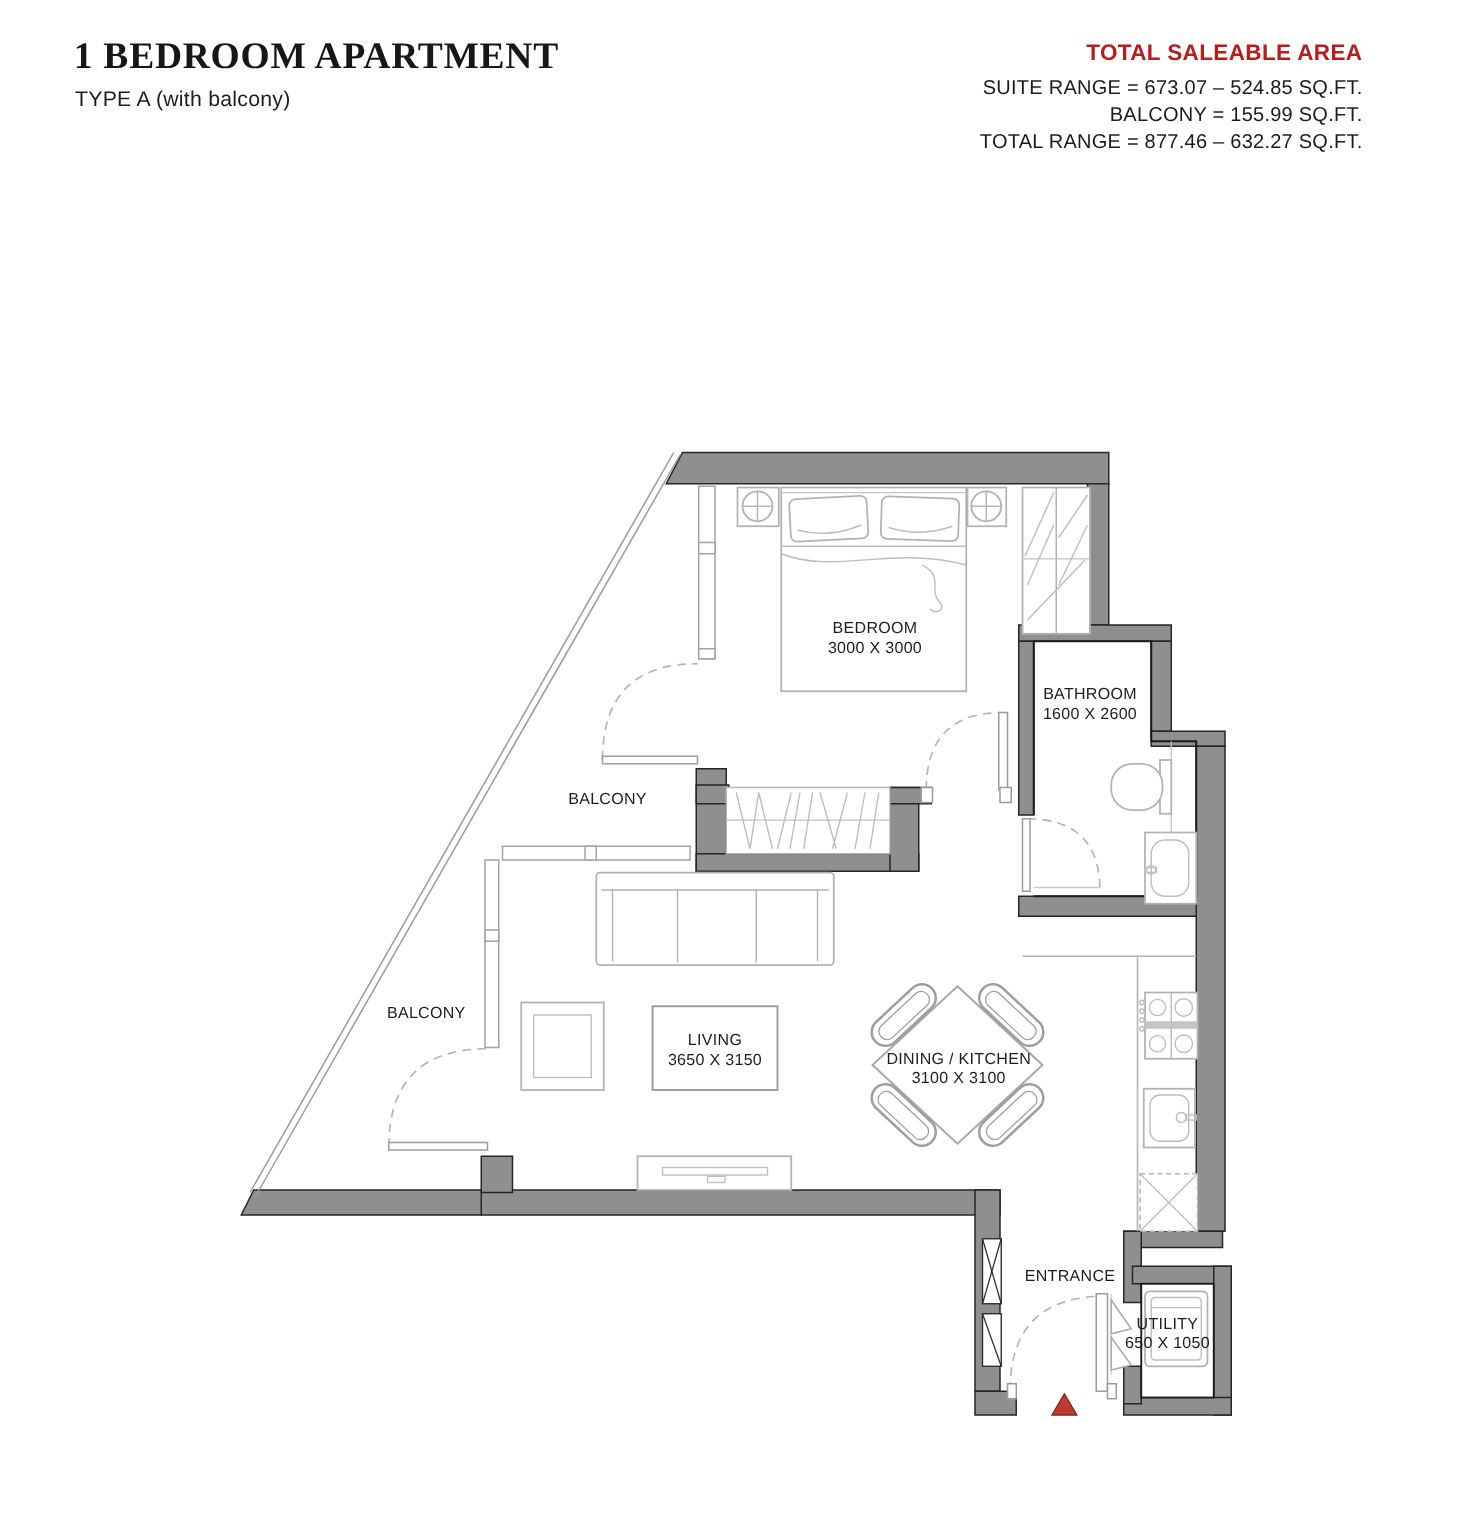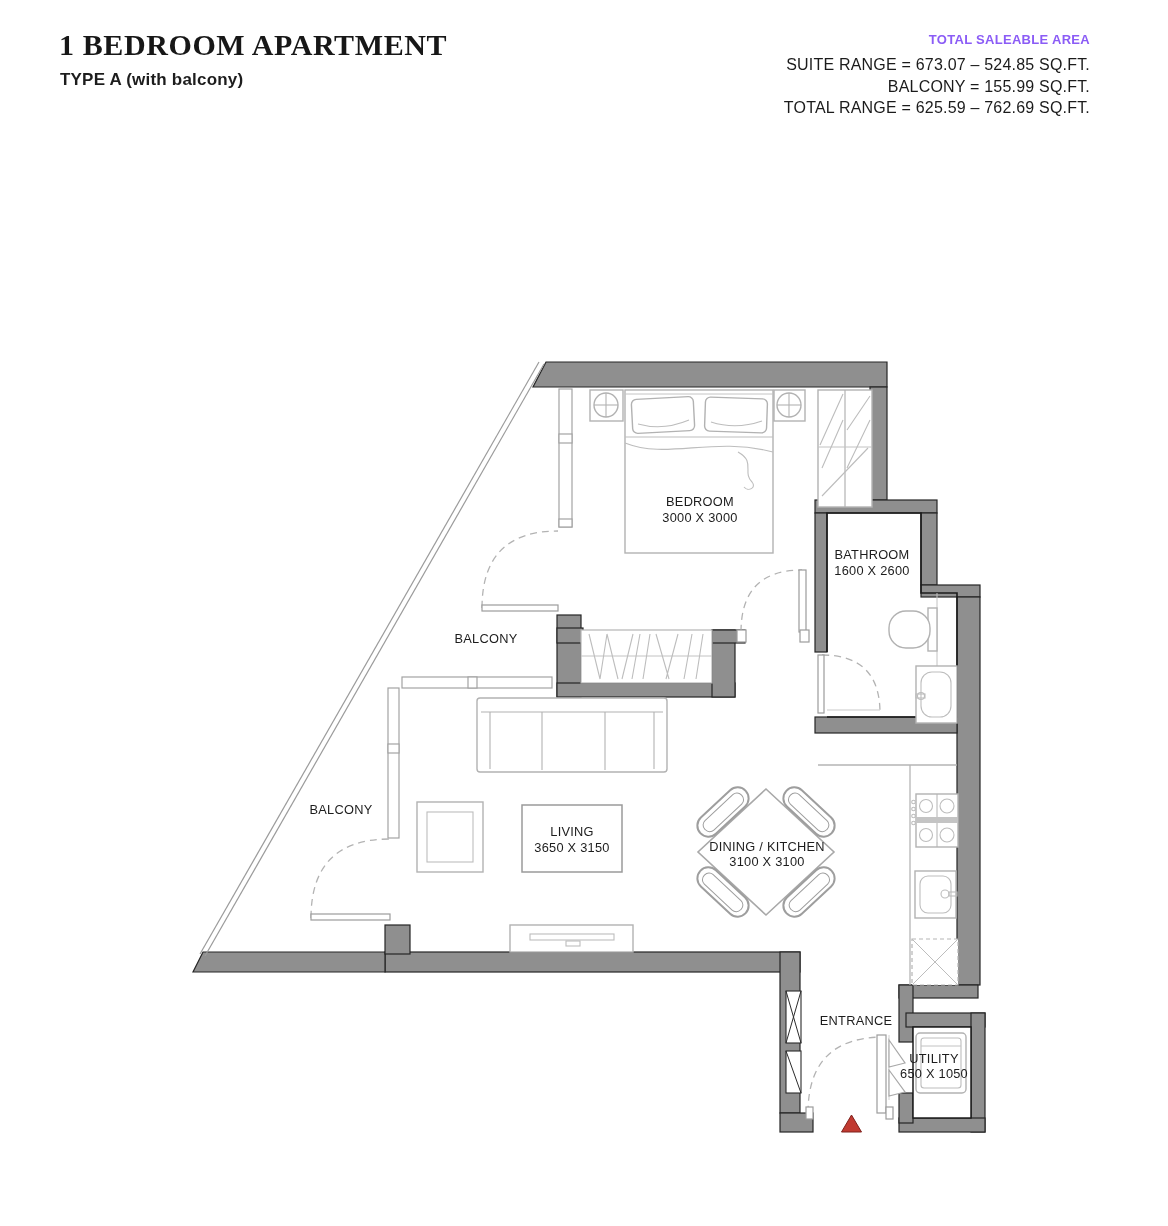--- a/index.html
+++ b/index.html
@@ -1,23 +1,23 @@
 <!DOCTYPE html>
 <html><head>
 <meta charset="utf-8">
 <style>
   html,body{margin:0;padding:0;background:#ffffff;}
   .page{position:relative;width:1136px;height:1226px;background:#ffffff;overflow:hidden;
         font-family:"Liberation Sans",sans-serif;color:#1b1b1b;}
   .title{position:absolute;left:59px;top:28px;font-family:"Liberation Serif",serif;
          font-weight:700;font-size:30px;letter-spacing:.6px;color:#171717;}
-  .subtitle{position:absolute;left:60px;top:70px;font-size:17px;font-weight:700;
+  .subtitle{position:absolute;left:60px;top:70px;font-size:17px;font-weight:400;
             letter-spacing:.2px;color:#1d1d1d;}
   .area-block{position:absolute;right:46px;top:32px;text-align:right;width:420px;}
-  .area-heading{font-size:13px;font-weight:700;letter-spacing:.3px;margin-bottom:7px;color:#8b5cf6;}
+  .area-heading{font-size:18px;font-weight:700;letter-spacing:.3px;margin-bottom:7px;color:#b91c1c;}
   .area-line{font-size:16px;line-height:21.5px;letter-spacing:.2px;color:#1b1b1b;}
   svg{position:absolute;left:0;top:0;}
   svg text{font-family:"Liberation Sans",sans-serif;font-size:12.8px;fill:#1d1d1d;letter-spacing:.25px;}
   .wall{fill:#8f8f8f;stroke:#262626;stroke-width:1.2;}
   .roomline{fill:none;stroke:#1c1c1c;stroke-width:1.6;}
   .furn{fill:#ffffff;stroke:#b2b2b2;stroke-width:1.4;}
   .thin{fill:none;stroke:#bdbdbd;stroke-width:1.1;}
   .swing{fill:none;stroke:#b3b3b3;stroke-width:1.3;stroke-dasharray:7 5;}
   .leaf{fill:#ffffff;stroke:#9c9c9c;stroke-width:1.2;}
   .winframe{fill:#ffffff;stroke:#a3a3a3;stroke-width:1.2;}
@@ -29,21 +29,21 @@
 
 <div class="page">
 
   <div class="title">1 BEDROOM APARTMENT</div>
   <div class="subtitle">TYPE A (with balcony)</div>
 
   <div class="area-block">
     <div class="area-heading">TOTAL SALEABLE AREA</div>
     <div class="area-line">SUITE RANGE = 673.07 – 524.85 SQ.FT.</div>
     <div class="area-line">BALCONY = 155.99 SQ.FT.</div>
-    <div class="area-line">TOTAL RANGE = 625.59 – 762.69 SQ.FT.</div>
+    <div class="area-line">TOTAL RANGE = 877.46 – 632.27 SQ.FT.</div>
   </div>
 
   <svg width="1168" height="1226" viewBox="0 0 1168 1226">
 
     <g>
       <polygon class="wall" points="546,362 887,362 887,387 533,387"></polygon>
       <rect class="wall" x="870" y="387" width="17" height="113"></rect>
       <rect class="wall" x="815" y="500" width="122" height="13"></rect>
       <rect class="wall" x="815" y="513" width="12" height="139"></rect>
       <rect class="wall" x="921" y="513" width="16" height="72"></rect>

